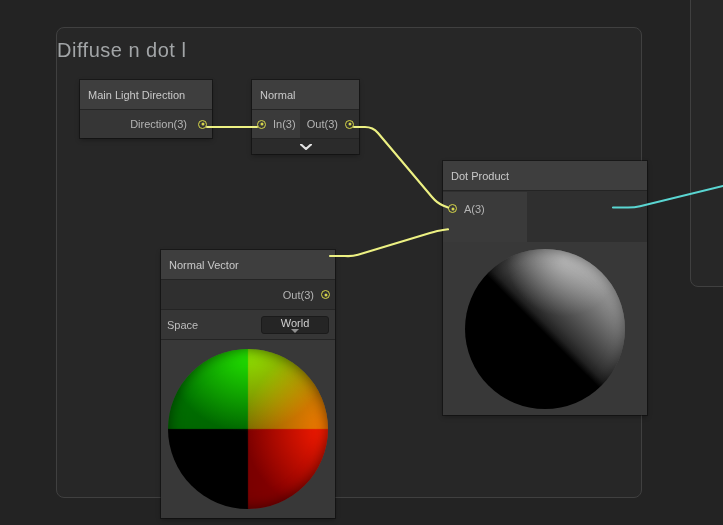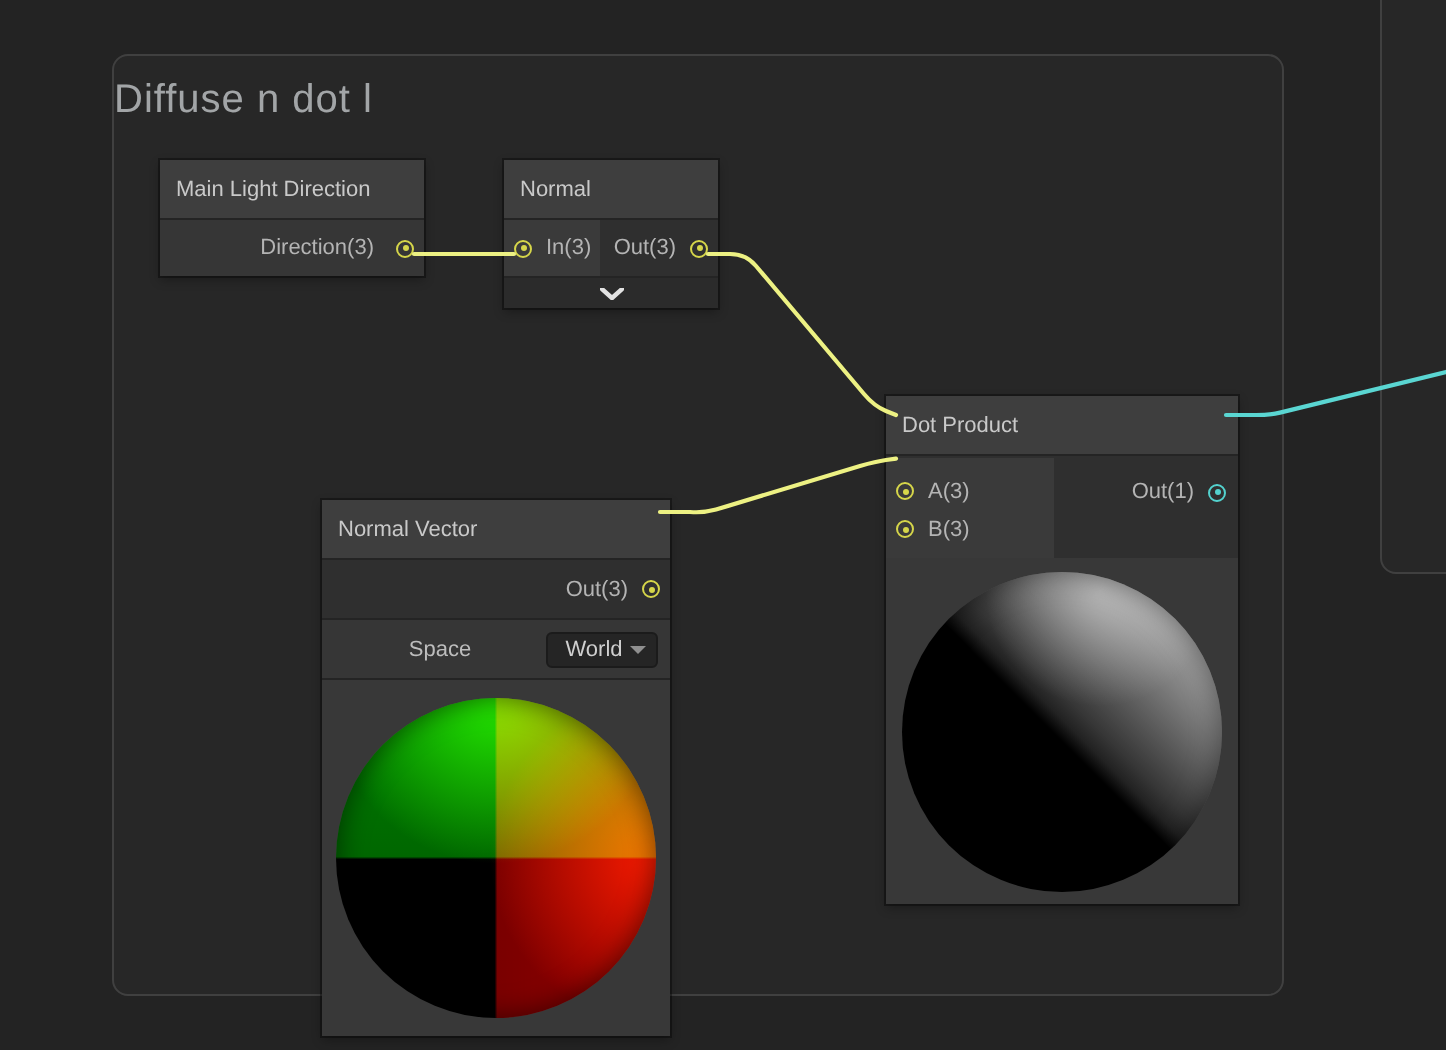--- a/index.html
+++ b/index.html
@@ -57,25 +57,25 @@
   .port.cyan::after{background:var(--v1);}
   
   .mld-row{height:28px;background:var(--mld-body);justify-content:flex-end;padding-right:5px;gap:11px;}
   
   .neg-ports{height:28px;}
   .neg-in{width:48px;height:28px;background:var(--cell-bg);display:flex;align-items:center;padding-left:5px;gap:7px;box-sizing:border-box;}
   .neg-out{flex:1;height:28px;display:flex;align-items:center;justify-content:flex-end;padding-right:5px;gap:7px;box-sizing:border-box;}
   .neg-strip{height:16px;background:#2b2b2b;border-top:1px solid var(--divider);display:flex;align-items:center;justify-content:center;cursor:pointer;box-sizing:border-box;}
   
   .nv-out{height:30px;justify-content:flex-end;padding-right:5px;gap:7px;border-bottom:1px solid var(--divider);}
-  .nv-space{height:30px;background:var(--mld-body);padding:0 6px;border-bottom:1px solid var(--divider);text-align:center;}
+  .nv-space{height:30px;background:var(--mld-body);padding:0 6px;border-bottom:1px solid var(--divider);}
   .nv-space-label{flex:1;color:#bdbdbd;}
   .dropdown{
-    width:56px;height:18px;background:#252525;border:1px solid #1b1b1b;border-radius:3px;
-    display:flex;align-items:center;padding:0 5px;box-sizing:border-box;color:#cfcfcf;cursor:pointer;
+    width:68px;height:18px;background:#252525;border:1px solid #1b1b1b;border-radius:3px;
+    display:flex;align-items:center;padding:0 5px;box-sizing:border-box;color:#cfcfcf;cursor:pointer;flex-direction:column;
   }
   .dropdown-value{flex:1;}
   .dropdown-arrow{width:0;height:0;border-left:4px solid transparent;border-right:4px solid transparent;border-top:4px solid #8f8f8f;}
   .preview{background:var(--preview-bg);display:flex;align-items:center;justify-content:center;}
   .sphere{width:160px;height:160px;border-radius:50%;}
   .nv-sphere{
     background-color:#000;
     background-image:
       radial-gradient(circle 115px at 100% 50%, rgba(255,30,0,0.92), rgba(255,0,0,0) 72%),
       radial-gradient(circle 115px at 50% 0%, rgba(40,225,0,0.92), rgba(0,225,0,0) 72%),
@@ -155,34 +155,26 @@
     <div class="dropdown">
       <span class="dropdown-value">World</span>
       <span class="dropdown-arrow"></span>
     </div>
   </div>
   <div class="preview" style="height:178px;">
     <div class="sphere nv-sphere"></div>
   </div>
 </div>
 
-<div class="node" style="left:443px;top:161px;width:176px;margin-top:37px;">
+<div class="node" style="left:443px;top:161px;width:204px;">
   <div class="node-title">Dot Product</div>
   <div class="dp-body">
     <div class="dp-cell">
       <div class="row dp-in-row">
         <span class="port"></span>
         <span>A(3)</span>
       </div>
-      <div class="row dp-in-row">
-        <span class="port"></span>
-        <span>B(3)</span>
-      </div>
-    </div>
-    <div class="row dp-out-row">
-      <span>Out(1)</span>
-      <span class="port cyan"></span>
     </div>
   </div>
   <div class="preview" style="height:173px;">
     <div class="sphere dp-sphere"></div>
   </div>
 </div>
 
 </body></html>

